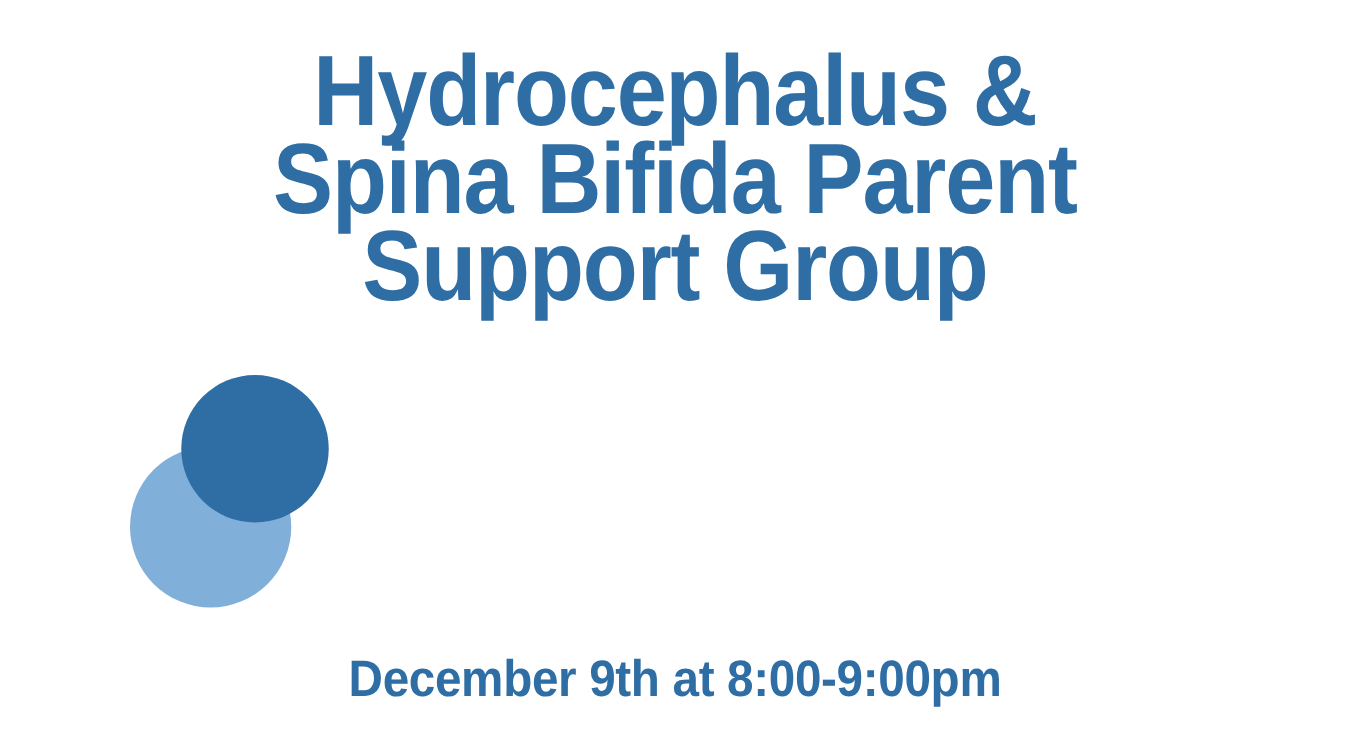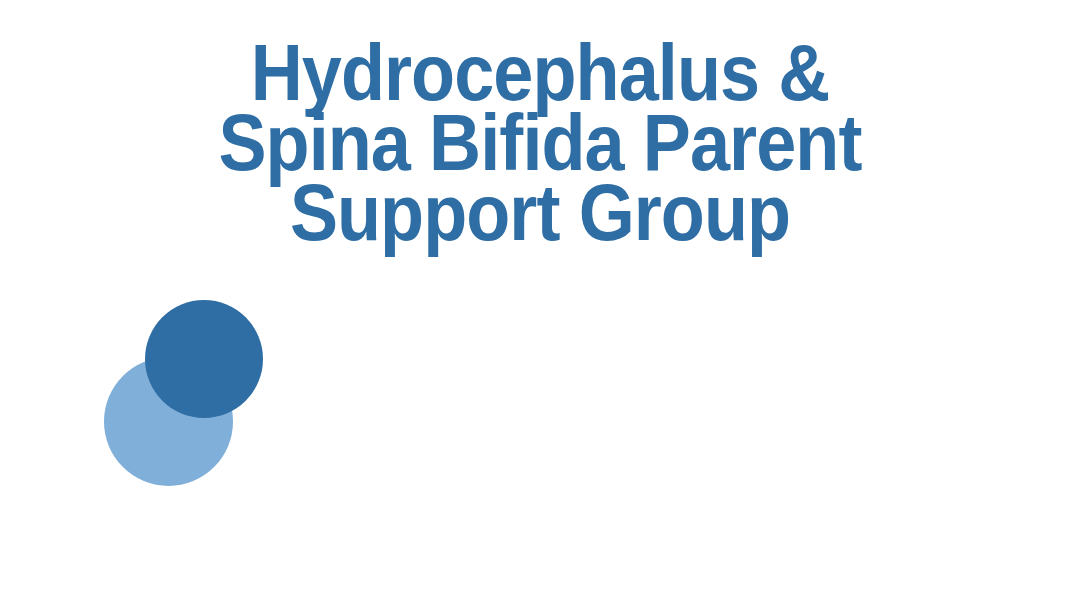--- a/index.html
+++ b/index.html
@@ -119,15 +119,18 @@
 
   <div class="content">
 
     <div class="title-block">
       <span class="title-line">Hydrocephalus &amp;</span>
       <span class="title-line">Spina Bifida Parent</span>
       <span class="title-line">Support Group</span>
     </div>
 
 
+    <div class="date-block">
+      <span class="date-line">December 9th at 8:00-9:00pm</span>
+    </div>
 
   </div>
 </div>
 
 </body></html>

